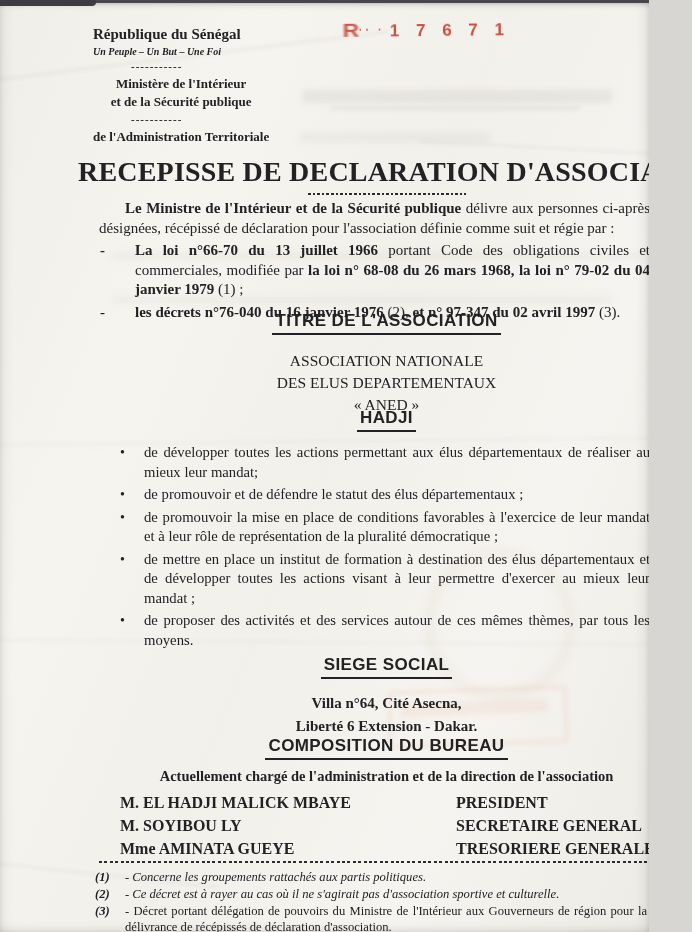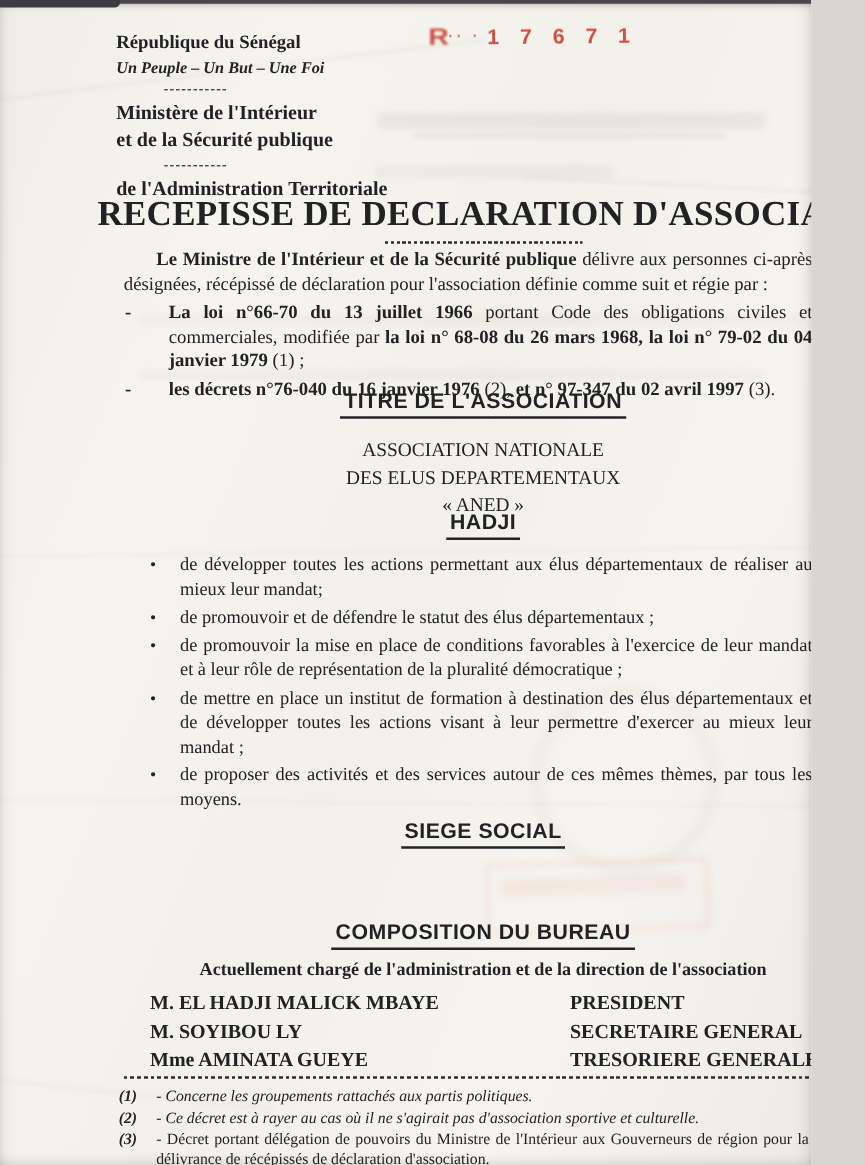--- a/index.html
+++ b/index.html
@@ -12,23 +12,23 @@
                inset -10px 0 18px -14px rgba(0,0,0,.25),
                inset 10px 0 18px -14px rgba(0,0,0,.2),
                inset 0 -9px 14px -12px rgba(0,0,0,.22);
   }
   .scan-top{position:absolute;top:0;left:0;right:0;height:3px;background:#46464b;}
   .scan-top-corner{position:absolute;top:0;left:0;width:96px;height:6px;background:#3c3c42;border-radius:0 0 4px 0;}
 
   
   .hdr-left{position:absolute;left:93px;top:26px;font-weight:bold;}
   .hdr-left .rep{font-size:15px;}
-  .hdr-left .motto{font-size:13px;font-style:italic;margin-top:3px;}
+  .hdr-left .motto{font-size:10px;font-style:italic;margin-top:3px;}
   .hdr-left .divider{font-size:11px;letter-spacing:1px;margin:3px 0 3px 38px;}
-  .hdr-left .two-line{font-size:16px;line-height:1.35;}
+  .hdr-left .two-line{font-size:13px;line-height:1.35;text-align:center;}
 
   .stamp{position:absolute;left:344px;top:19px;color:#cb5044;
          font-family:"Liberation Sans","DejaVu Sans",sans-serif;font-weight:bold;
          transform:rotate(-.6deg);white-space:nowrap;}
   .stamp .mark{display:inline-block;font-size:19px;filter:blur(.7px);transform:scaleX(1.2);margin-right:1px;}
   .stamp .dots{font-size:11px;letter-spacing:3px;vertical-align:3px;margin-right:5px;filter:blur(.3px);}
   .stamp .num{font-size:17px;letter-spacing:6px;filter:blur(.2px);}
 
   .refline{position:absolute;left:349px;top:47px;font-size:14.5px;font-weight:bold;white-space:nowrap;}
   .ref-blank{display:inline-block;width:86px;height:13px;border-bottom:1.5px solid #2a2a2e;margin:0 2px 0 1px;}
@@ -180,20 +180,24 @@
       </li>
     <li>
         <span class="bl">•</span>
         <span class="bt">de proposer des activités et des services autour de ces mêmes thèmes, par tous les moyens.</span>
       </li>
   </ul>
 
   <div class="abs center" style="top:655px">
     <span class="shead">SIEGE SOCIAL</span>
   </div>
+  <div class="abs center siege-addr" style="top:692px">
+    <div>Villa n°64, Cité Asecna,</div>
+    <div>Liberté 6 Extension - Dakar.</div>
+  </div>
 
   <div class="abs center" style="top:736px">
     <span class="shead">COMPOSITION DU BUREAU</span>
   </div>
   <div class="abs center bureau-intro" style="top:768px">Actuellement chargé de l'administration et de la direction de l'association</div>
 
   <div class="abs bureau" style="top:791px">
     <div class="brow">
       <div class="bname">M. EL HADJI MALICK MBAYE</div>
       <div class="brole">PRESIDENT</div>

